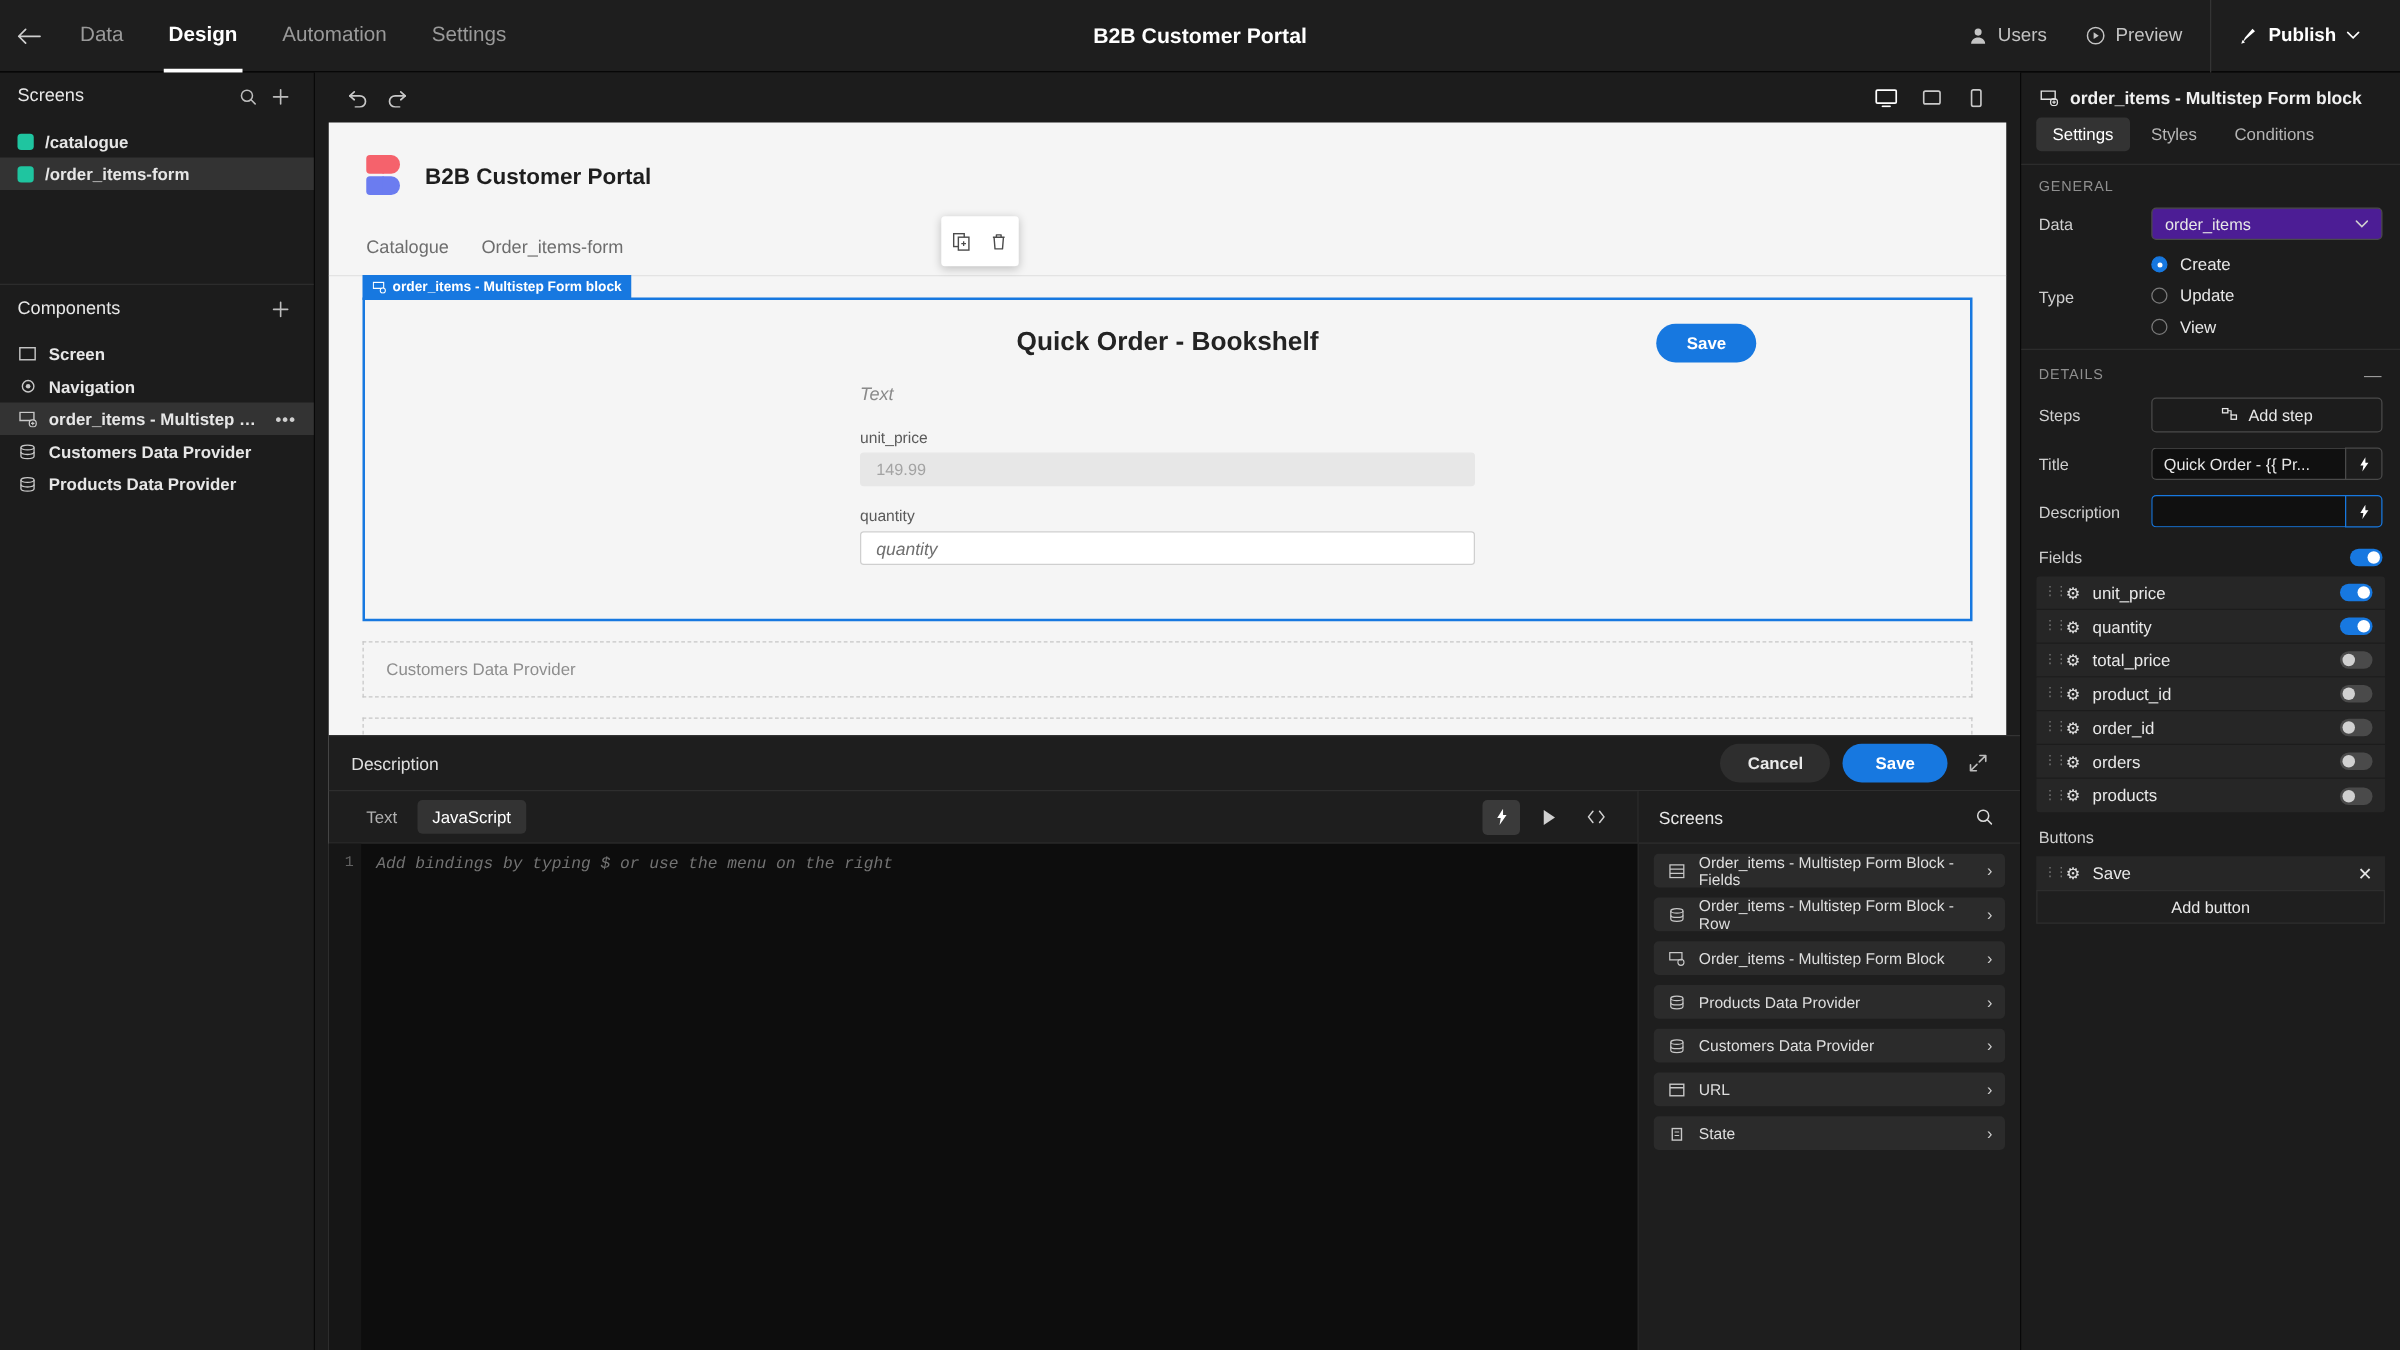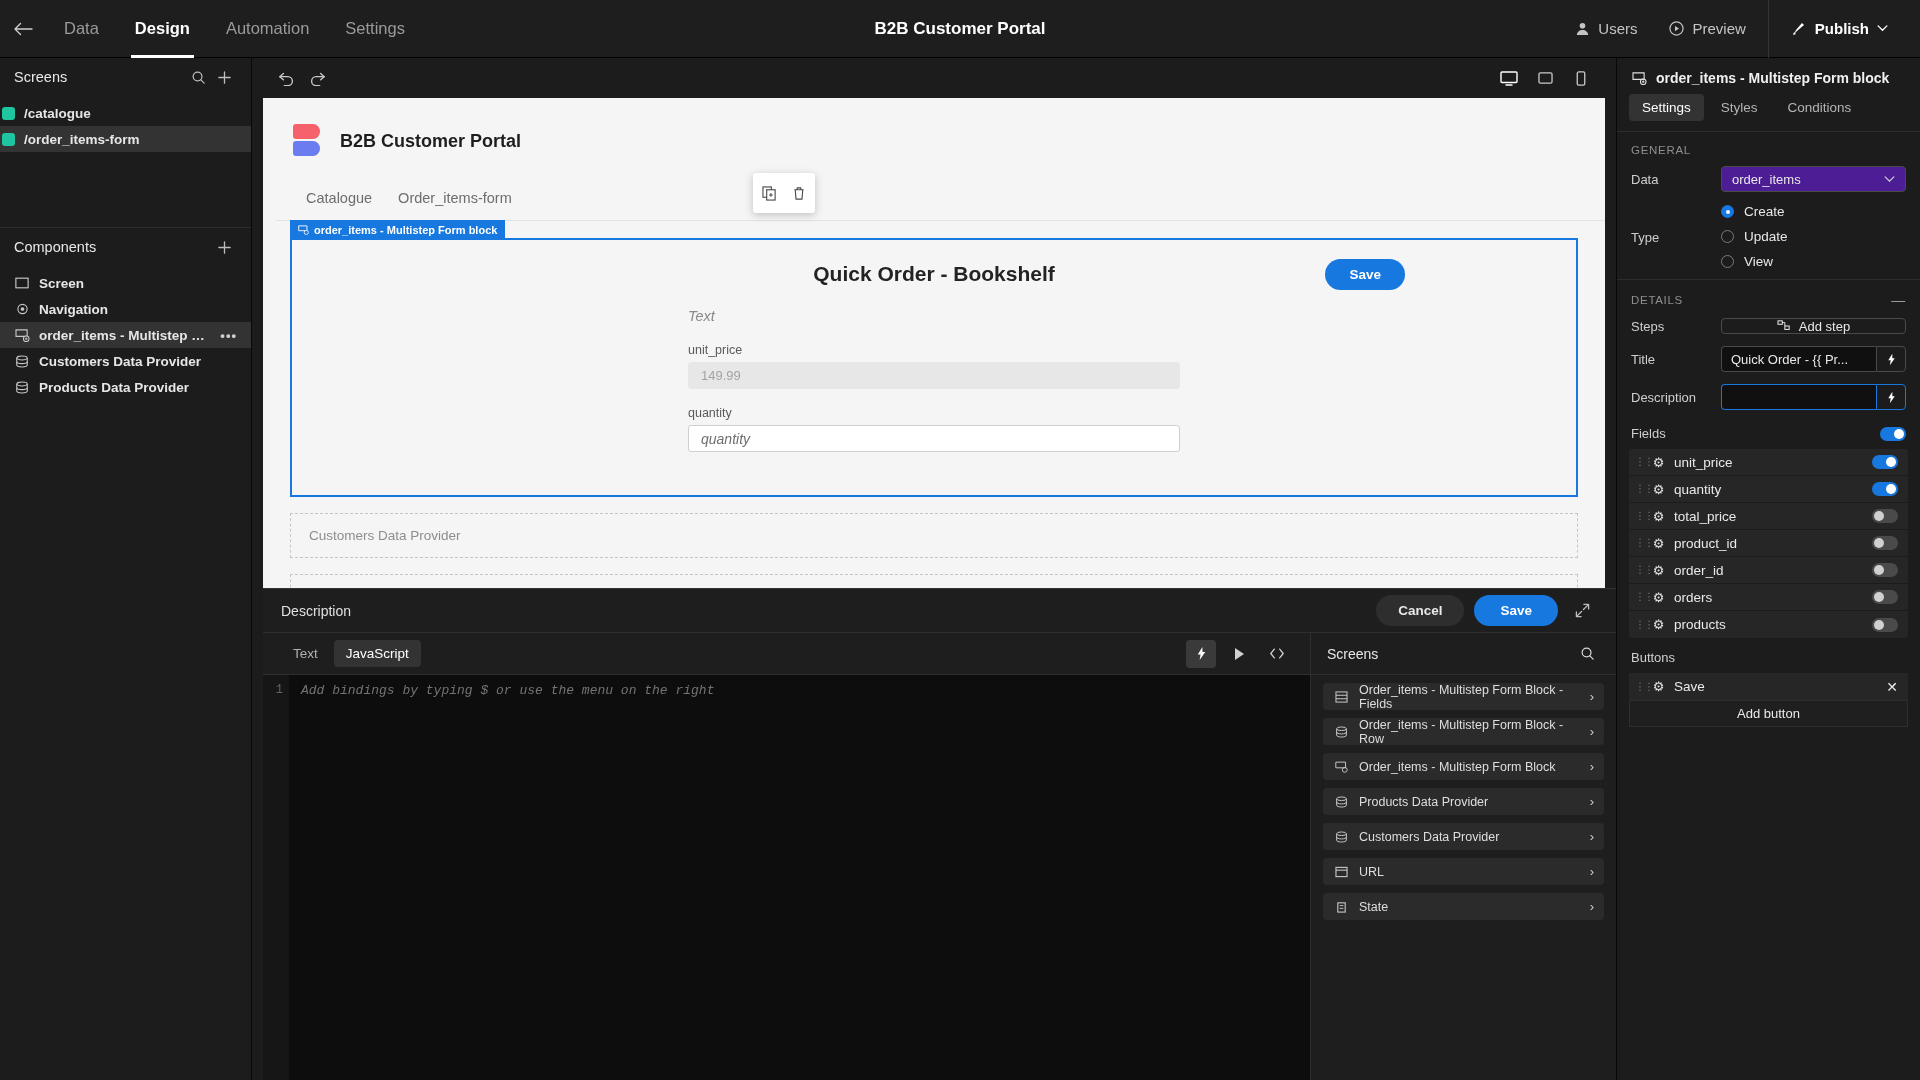--- a/index.html
+++ b/index.html
@@ -49,21 +49,21 @@
     border-right: 1px solid #080808; display: flex; flex-direction: column;
   }
   .panel-head {
     height: 38px; display: flex; align-items: center; padding: 0 14px;
     color: #e8e8e8; font-size: 14.5px;
   }
   .panel-head .title { flex: 1; }
   .panel-icon { width: 26px; height: 26px; display: flex; align-items: center; justify-content: center; cursor: pointer; color: #bdbdbd; }
   .screens-list { padding-top: 4px; }
   .screen-row {
-    height: 26px; display: flex; align-items: center; gap: 9px; padding: 0 2px;
+    height: 26px; display: flex; align-items: center; gap: 9px; padding: 0 14px;
     color: #e6e6e6; font-size: 13.5px; font-weight: bold; cursor: pointer;
   }
   .screen-row.selected { background: #333333; }
   .dot { width: 13px; height: 13px; border-radius: 3px; background: #1fc5a0; flex: 0 0 13px; }
   .screens-section { height: 170px; border-bottom: 1px solid #2c2c2c; }
   .components-list { padding-top: 4px; }
   .comp-row {
     height: 26px; display: flex; align-items: center; gap: 9px; padding: 0 14px;
     color: #e6e6e6; font-size: 13.5px; font-weight: bold; cursor: pointer;
   }
@@ -89,21 +89,21 @@
   }
   .brand { display: flex; align-items: center; gap: 13px; padding: 26px 30px 0 30px; }
   .logo { width: 34px; height: 34px; position: relative; }
   .logo .s1 { position: absolute; left: 0; top: 0; width: 14px; height: 15px; background: #f5626c; border-radius: 3px 0 0 3px; }
   .logo .s2 { position: absolute; left: 13px; top: 0; width: 14px; height: 15px; background: #f5626c; border-radius: 0 50% 50% 0; }
   .logo .s3 { position: absolute; left: 0; top: 17px; width: 14px; height: 15px; background: #6b7cf0; border-radius: 3px 0 0 3px; }
   .logo .s4 { position: absolute; left: 13px; top: 17px; width: 14px; height: 15px; background: #6b7cf0; border-radius: 0 50% 50% 0; }
   .brand-name { font-size: 18px; font-weight: bold; color: #1e1e1e; }
   .navrow {
     display: flex; gap: 26px; padding: 32px 30px 14px 30px;
-    border-bottom: 1px solid #e3e3e3; color: #6d6d6d; font-size: 14.5px; margin-left: 13px;
+    border-bottom: 1px solid #e3e3e3; color: #6d6d6d; font-size: 14.5px;
   }
   .navrow span { cursor: pointer; }
 
   .ctx-menu {
     position: absolute; left: 490px; top: 75px; width: 62px; height: 40px;
     background: #ffffff; border-radius: 3px; box-shadow: 0 2px 8px rgba(0,0,0,.22);
     display: flex; align-items: center; justify-content: center; gap: 10px; z-index: 5;
   }
   .ctx-menu .mi { width: 20px; height: 20px; display: flex; align-items: center; justify-content: center; color: #4b4b4b; cursor: pointer; }
 
@@ -211,21 +211,21 @@
     display: flex; align-items: center; padding: 0 10px; color: #e8e8e8; font-size: 13px; cursor: pointer;
   }
   .select .v { flex: 1; }
   .radio-line { display: flex; align-items: center; gap: 10px; margin-bottom: 10px; cursor: pointer; }
   .radio { width: 13px; height: 13px; border-radius: 50%; border: 1.5px solid #7a7a7a; flex: 0 0 13px; position: relative; }
   .radio.on { border-color: #1778e0; background: #1778e0; }
   .radio.on::after { content: ""; position: absolute; left: 3.5px; top: 3.5px; width: 4px; height: 4px; background: #fff; border-radius: 50%; }
   .radio-label { color: #e8e8e8; font-size: 13.5px; }
 
   .btn-wide {
-    height: 16px; border: 1px solid #4a4a4a; border-radius: 4px; background: #1c1c1c;
+    height: 28px; border: 1px solid #4a4a4a; border-radius: 4px; background: #1c1c1c;
     display: flex; align-items: center; justify-content: center; gap: 8px;
     color: #e8e8e8; font-size: 13px; cursor: pointer;
   }
   .input-lightning { display: flex; }
   .ti {
     flex: 1; height: 26px; border: 1px solid #4a4a4a; border-right: none;
     border-radius: 4px 0 0 4px; background: #101010; color: #e8e8e8;
     display: flex; align-items: center; padding: 0 9px; font-size: 13px;
     overflow: hidden; white-space: nowrap;
   }

